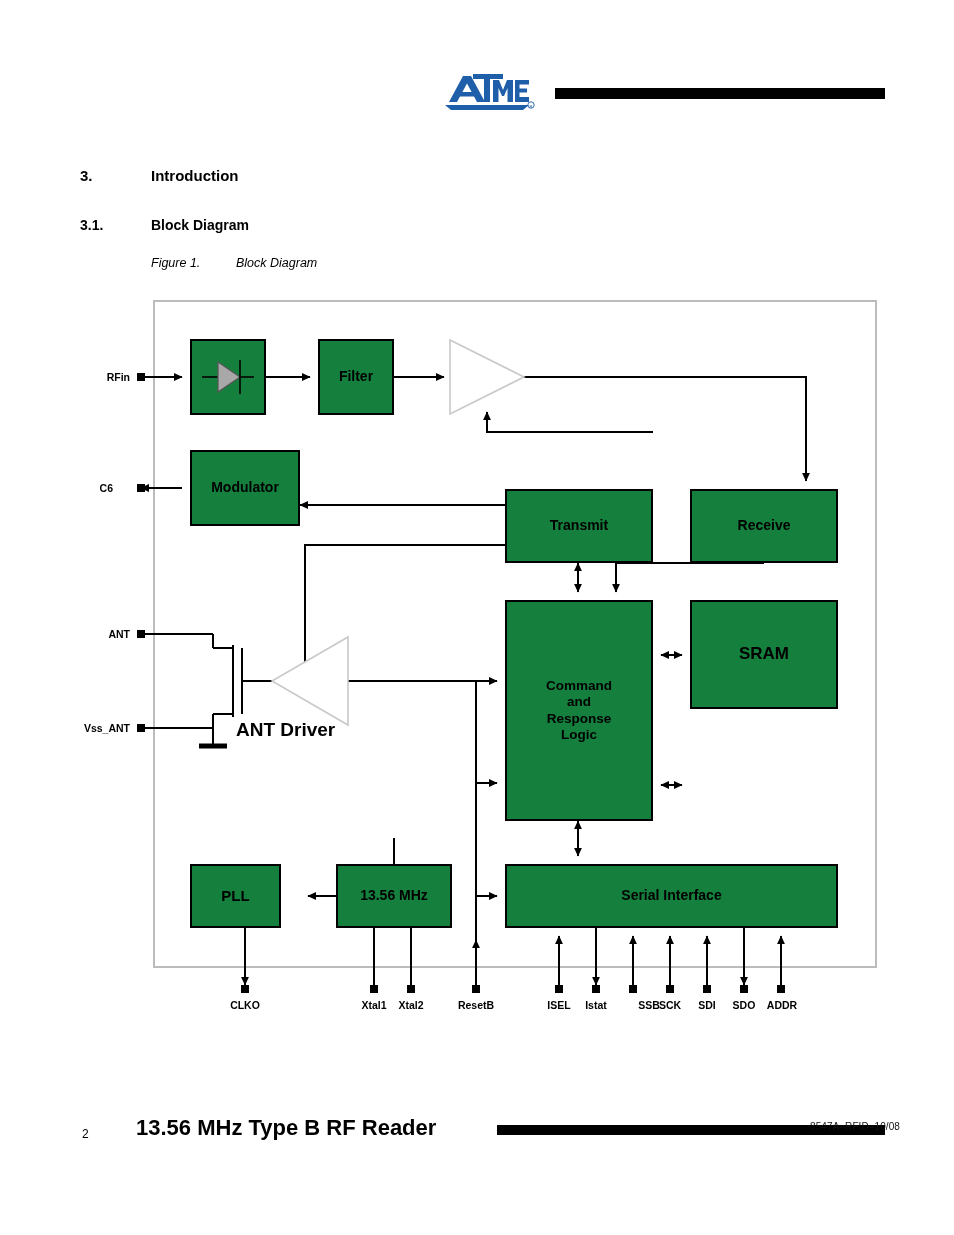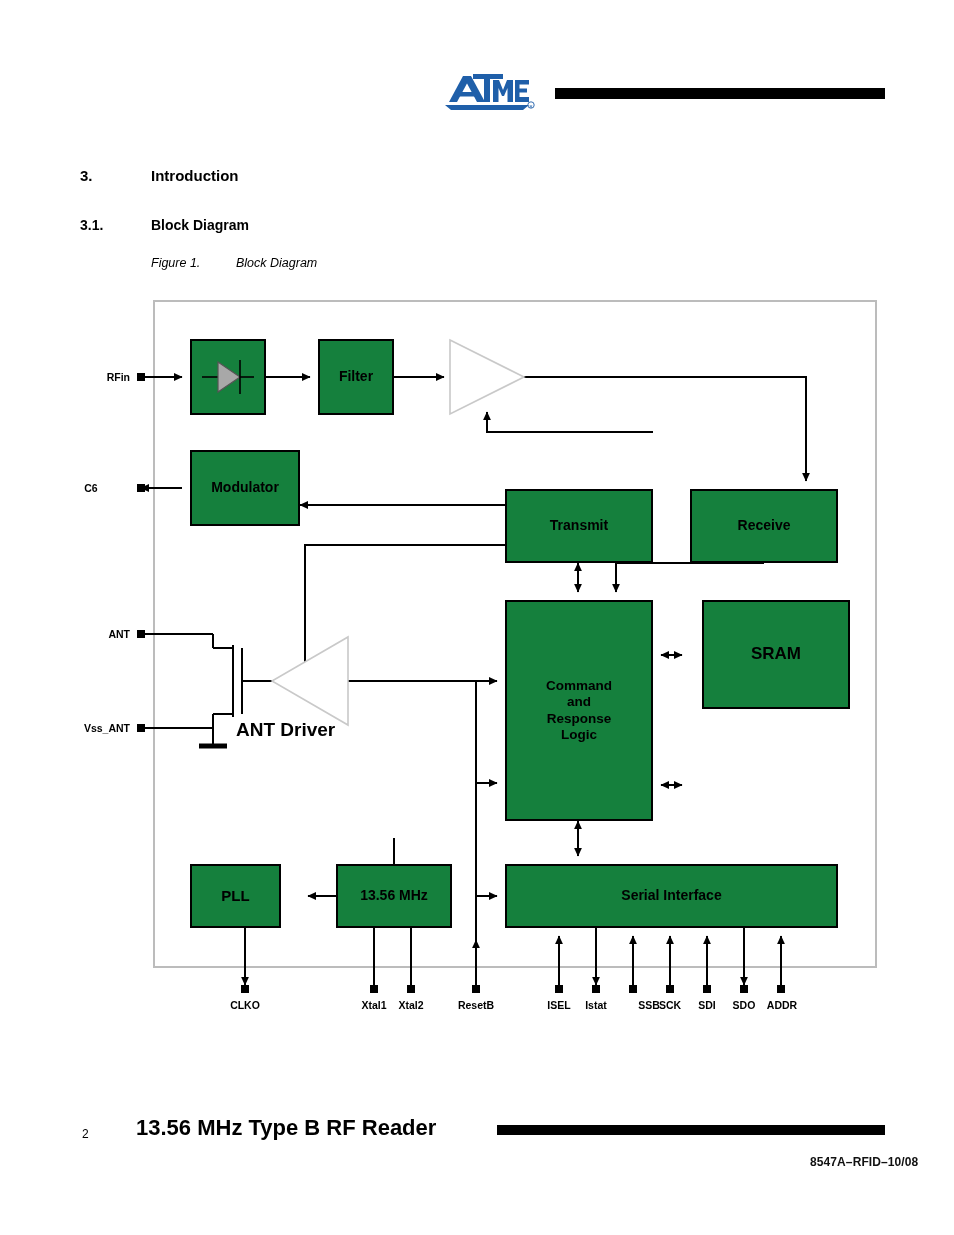--- a/index.html
+++ b/index.html
@@ -95,21 +95,21 @@
     z-index: 5;
   }
   .blk-lbl { pointer-events: none; }
 
   #blk-diode     { left: 190px; top: 339px; width: 76px;  height: 76px;  }
   #blk-filter    { left: 318px; top: 339px; width: 76px;  height: 76px;  font-size: 14px; }
   #blk-modulator { left: 190px; top: 450px; width: 110px; height: 76px;  font-size: 14px; }
   #blk-transmit  { left: 505px; top: 489px; width: 148px; height: 74px;  font-size: 14px; }
   #blk-receive   { left: 690px; top: 489px; width: 148px; height: 74px;  font-size: 14px; }
   #blk-cmdlogic  { left: 505px; top: 600px; width: 148px; height: 221px; font-size: 13.5px; }
-  #blk-sram      { left: 690px; top: 600px; width: 148px; height: 109px; font-size: 17px; margin-left: 12px; }
+  #blk-sram      { left: 690px; top: 600px; width: 148px; height: 109px; font-size: 17px; }
   #blk-registers { left: 690px; top: 750px; width: 148px; height: 70px;  font-size: 15px; }
   #blk-pll       { left: 190px; top: 864px; width: 91px; height: 64px;  font-size: 15px; }
   #blk-xtal      { left: 336px; top: 864px; width: 116px; height: 64px;  font-size: 14px; }
   #blk-serial    { left: 505px; top: 864px; width: 333px; height: 64px;  font-size: 14px; }
 
   
   #wires {
     position: absolute;
     left: 0; top: 0;
     width: 954px; height: 1040px;
@@ -158,23 +158,23 @@
     white-space: nowrap;
   }
   #footer-rule {
     position: absolute;
     left: 497px; top: 1125px;
     width: 388px; height: 10px;
     background: #000000;
   }
   #footer-code {
     position: absolute;
-    left: 810px; top: 1155px;
-    font-size: 12px;
-    font-weight: bold;
+    left: 810px; top: 1121px;
+    font-size: 10px;
+    font-weight: normal;
     letter-spacing: 0.1px;
     color: #111111;
   }
 </style>
 </head>
 <body>
 
 <div id="header-area">
   <div id="atmel-logo">
     <svg width="92" height="42" viewBox="0 0 92 42" xmlns="http://www.w3.org/2000/svg">
@@ -361,21 +361,21 @@
     <span class="blk-lbl">13.56 MHz</span>
   </div>
 
   <div class="blk" id="blk-serial">
     <span class="blk-lbl">Serial Interface</span>
   </div>
 
   <div id="lbl-antdriver">ANT Driver</div>
 
   <div class="pin-lbl r" style="left:52px; top:371px; width:78px;">RFin</div>
-  <div class="pin-lbl r" style="left:52px; top:482px; width:78px;text-align:center;">C6</div>
+  <div class="pin-lbl r" style="left:35px; top:482px; width:78px;">C6</div>
   <div class="pin-lbl r" style="left:52px; top:628px; width:78px;">ANT</div>
   <div class="pin-lbl r" style="left:42px; top:722px; width:88px;">Vss_ANT</div>
 
   <div class="pin-lbl c" style="left:215px; top:999px; width:60px;">CLKO</div>
   <div class="pin-lbl c" style="left:346px; top:999px; width:56px;">Xtal1</div>
   <div class="pin-lbl c" style="left:383px; top:999px; width:56px;">Xtal2</div>
   <div class="pin-lbl c" style="left:444px; top:999px; width:64px;">ResetB</div>
   <div class="pin-lbl c" style="left:531px; top:999px; width:56px;">ISEL</div>
   <div class="pin-lbl c" style="left:568px; top:999px; width:56px;">Istat</div>
   <div class="pin-lbl c" style="left:605px; top:999px; width:56px;padding-left:16px;">SSB</div>

